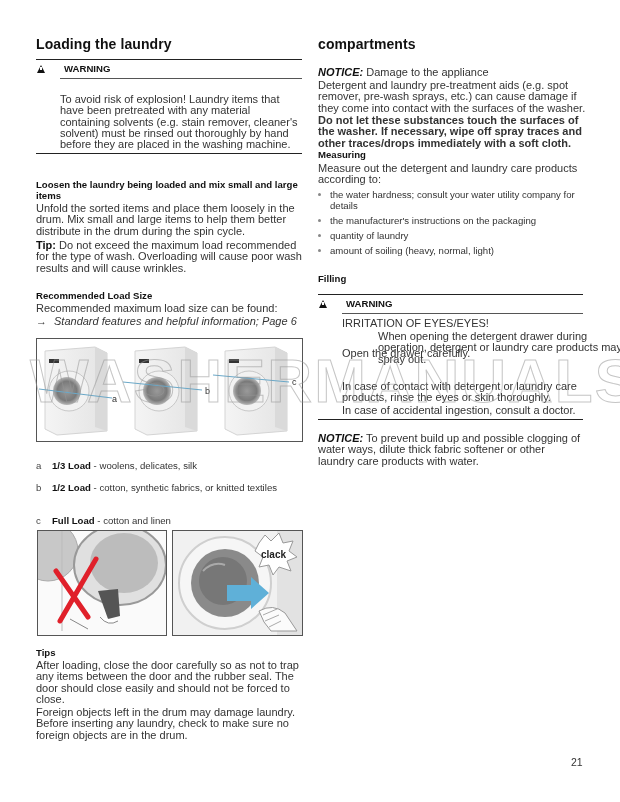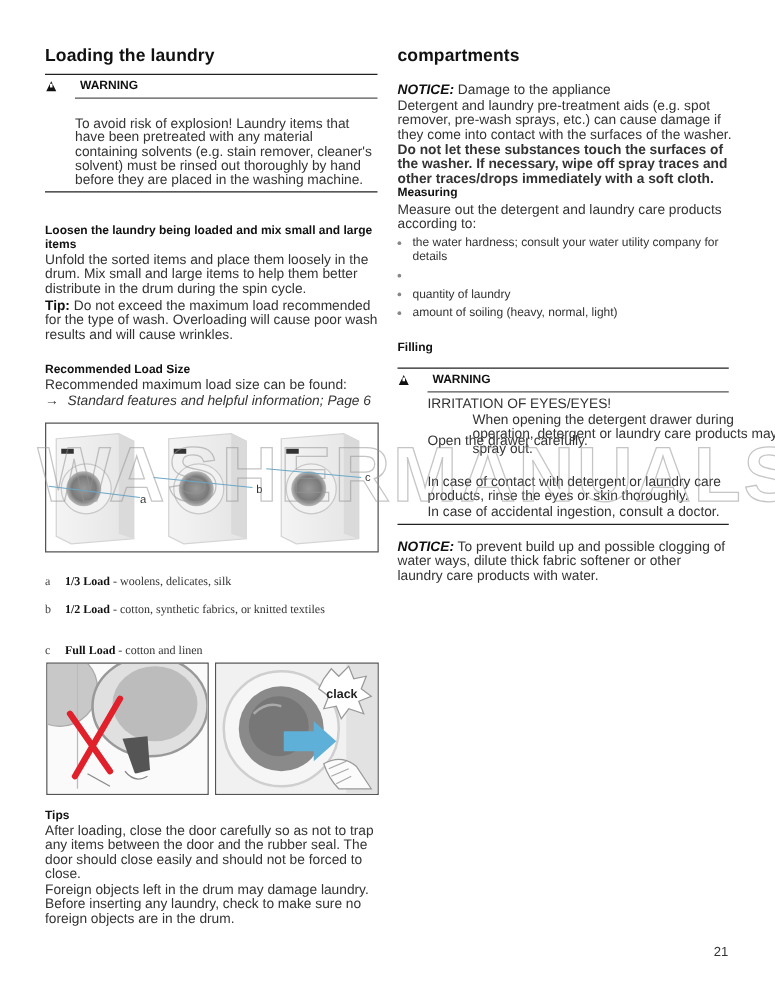--- a/index.html
+++ b/index.html
@@ -11,21 +11,21 @@
   .rule { position: absolute; height: 0; border-top: 1.6px solid #222; }
   .rule-thin { position: absolute; height: 0; border-top: 1.2px solid #555; }
   .warn-row { position: absolute; display: flex; align-items: center; font-size: 9.6px; font-weight: bold; color: #111; }
   .warn-tri { width: 0; height: 0; border-left: 4.5px solid transparent; border-right: 4.5px solid transparent; border-bottom: 8px solid #111; position: relative; margin-right: 19px; }
   .warn-tri::after { content: ""; position: absolute; left: -0.6px; top: 2.5px; width: 1.2px; height: 3px; background: #fff; }
   b { color: #111; }
   i { font-style: italic; }
   .fig { position: absolute; border: 1.5px solid #555; background: #fff; overflow: hidden; }
   .bullet { position: absolute; font-size: 9.6px; line-height: 11.3px; color: #333; }
   .bullet .dot { position: absolute; left: -12px; top: 4px; width: 3px; height: 3px; border-radius: 50%; background: #888; }
-  .legend-row { position: absolute; font-size: 9.6px; color: #333; font-family: Liberation Serif, serif; }
+  .legend-row { position: absolute; font-size: 9.6px; color: #333; }
   .legend-row .letter { display: inline-block; width: 16px; color: #444; }
   .watermark { position: absolute; left: 30px; top: 345px; font-size: 62px; font-weight: bold; color: transparent;
                -webkit-text-stroke: 1px rgba(150,150,150,0.55); letter-spacing: 2px; white-space: nowrap; pointer-events: none; }
   .pagenum { position: absolute; left: 571px; top: 756px; font-size: 10.5px; color: #333; }
 </style>
 </head>
 <body>
 
 <div class="h1" style="left:36px; top:36px;">Loading the laundry</div>
 
@@ -150,21 +150,21 @@
 <div class="p" style="left:318px; top:80px; width:270px;">Detergent and laundry pre-treatment aids (e.g. spot remover, pre-wash sprays, etc.) can cause damage if they come into contact with the surfaces of the washer.</div>
 <div class="p" style="left:318px; top:115px; width:265px;font-weight:bold;">Do not let these substances touch the surfaces of the washer. If necessary, wipe off spray traces and other traces/drops immediately with a soft cloth.</div>
 
 <div class="sub" style="left:318px; top:149px;">Measuring</div>
 <div class="p" style="left:318px; top:163px; width:265px;">Measure out the detergent and laundry care products according to:</div>
 
 <div class="bullet" style="left:330px; top:189px; width:255px;">
   <span class="dot"></span><span>the water hardness; consult your water utility company for details</span>
 </div>
 <div class="bullet" style="left:330px; top:215px; width:255px;">
-  <span class="dot"></span>
+  <span class="dot"></span><span>the manufacturer's instructions on the packaging</span>
 </div>
 <div class="bullet" style="left:330px; top:230px; width:255px;">
   <span class="dot"></span><span>quantity of laundry</span>
 </div>
 <div class="bullet" style="left:330px; top:245px; width:255px;">
   <span class="dot"></span><span>amount of soiling (heavy, normal, light)</span>
 </div>
 
 <div class="sub" style="left:318px; top:273px;">Filling</div>
 

